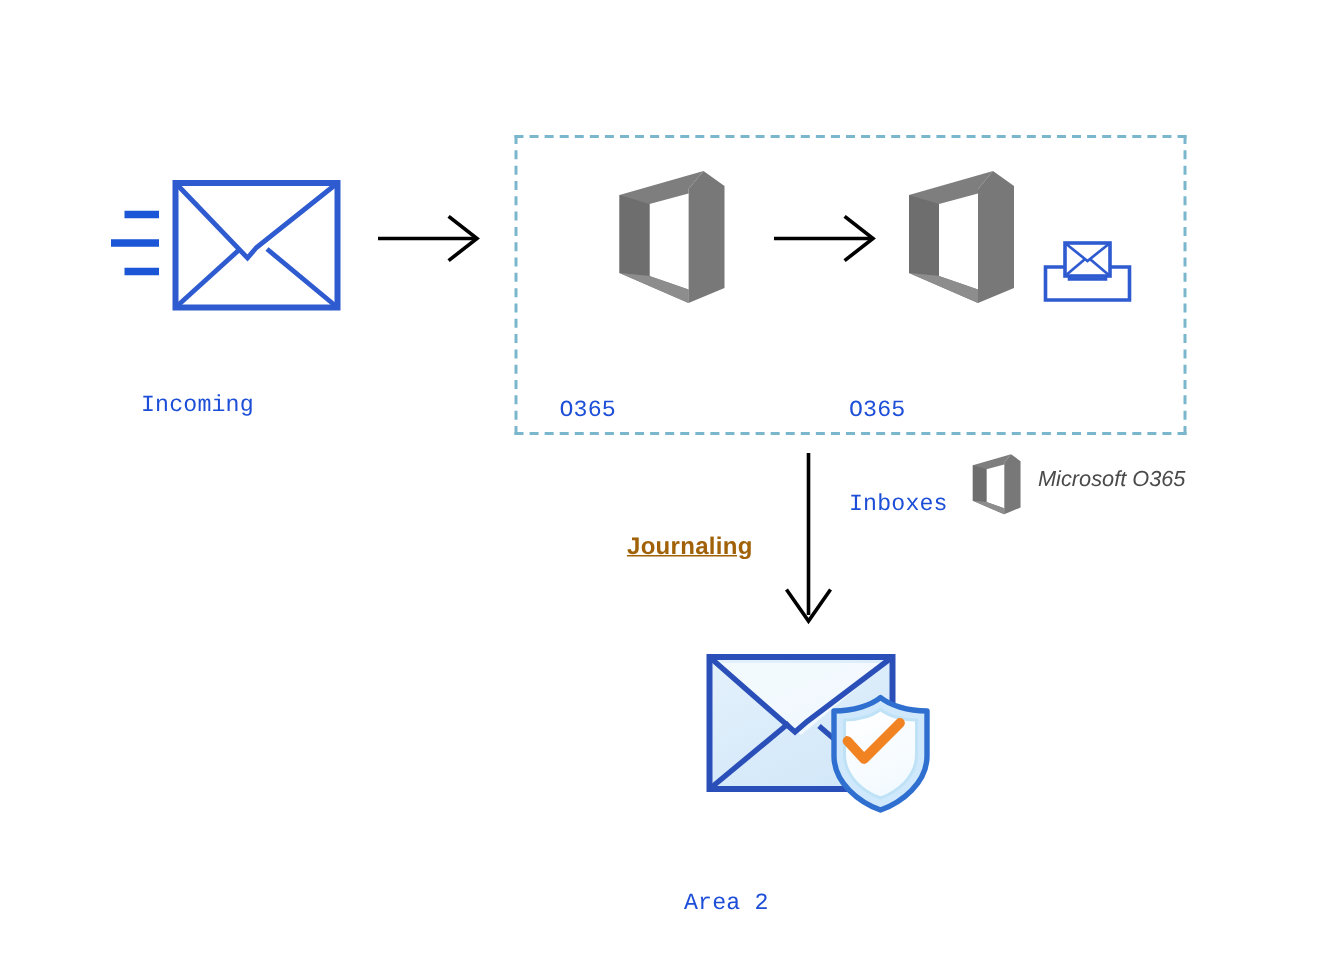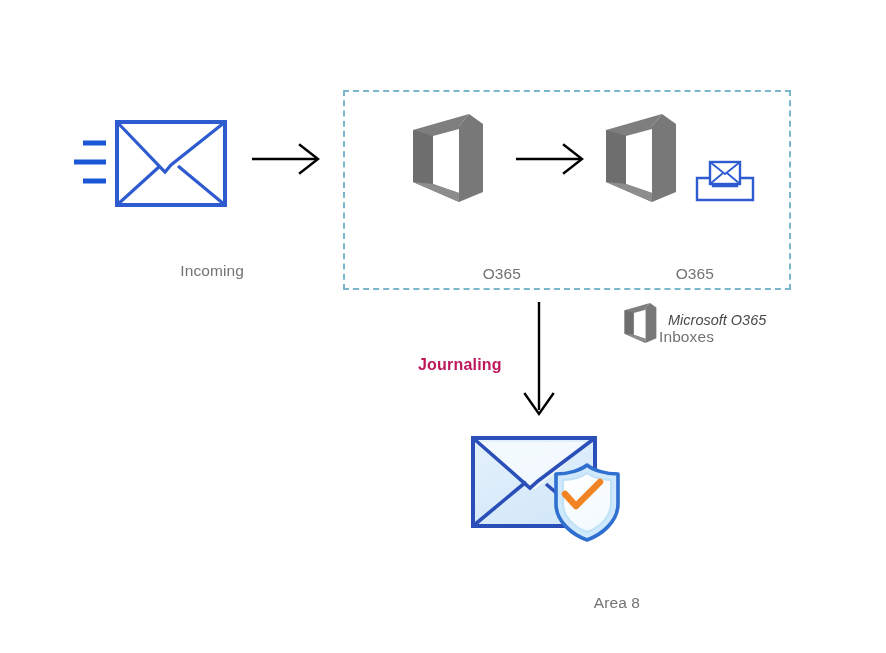--- a/index.html
+++ b/index.html
@@ -17,37 +17,38 @@
     width: 886px;
     height: 653px;
     background: #ffffff;
     overflow: hidden;
   }
   .node {
     position: absolute;
   }
   .caption {
     position: absolute;
-    text-align: right;
-    color: #737373;
+    text-align: left;
+    color: #1d4ed8;
     font-size: 15.5px;
     line-height: 21px;
-    font-family: Liberation Sans, sans-serif;
+    font-family: Liberation Mono, monospace;
     white-space: pre;
     letter-spacing: 0.1px;
   }
   .caption-line { display: block; }
   .journal-label {
     position: absolute;
-    color: #be185d;
+    color: #a16207;
     font-weight: bold;
     font-size: 16px;
     font-family: "Liberation Sans", sans-serif;
     letter-spacing: 0.2px;
     white-space: nowrap;
+    text-decoration: underline;
   }
   .legend-label {
     position: absolute;
     color: #4a4a4a;
     font-size: 14.5px;
     font-family: "Liberation Sans", sans-serif;
     white-space: nowrap;
   }
   .dashed-zone {
     position: absolute;
@@ -139,21 +140,21 @@
 
       <rect x="16" y="4" width="30" height="22" fill="#ffffff" stroke="#2f5bd0" stroke-width="2.4"></rect>
       <g fill="none" stroke="#2f5bd0" stroke-width="1.8">
         <path d="M16,4 L31,16 L46,4"></path>
         <path d="M16,26 L29,15"></path>
         <path d="M46,26 L33,15"></path>
       </g>
     </svg>
   </div>
 
-  <div class="node" style="left:620px; top:300px;font-style:italic;">
+  <div class="node" style="left:644px; top:300px;font-style:italic;">
     <svg width="40" height="44" viewBox="0 0 88 96">
       <path d="M66,6 L80,16 L80,84 L56,94 L56,18 Z" fill="#787878"></path>
       <path d="M66,6 L10,22 L10,74 L56,94 L56,18 Z" fill="#7e7e7e"></path>
       <path d="M30,28 L56,21 L56,85 L30,76 Z" fill="#ffffff"></path>
       <path d="M10,22 L30,28 L30,76 L10,74 Z" fill="#6e6e6e"></path>
       <path d="M10,74 L30,76 L56,85 L56,94 Z" fill="#8d8d8d"></path>
     </svg>
     <span class="legend-label" style="left:48px; top:12px;">Microsoft O365</span>
   </div>
 
@@ -196,18 +197,18 @@
       <path d="M97,46 C110,46 122,42 128,37 C134,42 146,46 159,46
                L159,76 C159,94 142,107 128,112
                C114,107 97,94 97,76 Z" transform="translate(-9,-4) scale(1) " fill="none" stroke="#9fd3f2" stroke-width="0"></path>
       <path d="M104,52 C114,52 123,49 128,45 C133,49 142,52 152,52
                L152,75 C152,90 139,100 128,104
                C117,100 104,90 104,75 Z" transform="translate(-9,-4)" fill="url(#shieldFill)" stroke="#bfe2f7" stroke-width="2"></path>
 
       <polyline points="106,66 117,78 141,54" transform="translate(-9,-4)" fill="none" stroke="#f28322" stroke-width="6.5" stroke-linecap="round" stroke-linejoin="round"></polyline>
     </svg>
     <div class="caption" style="left:-12px; top:118px; width:184px;">
-      <span class="caption-line">Area 8</span>
+      <span class="caption-line">Area 2</span>
       
     </div>
   </div>
 
 </div>
 
 </body></html>

